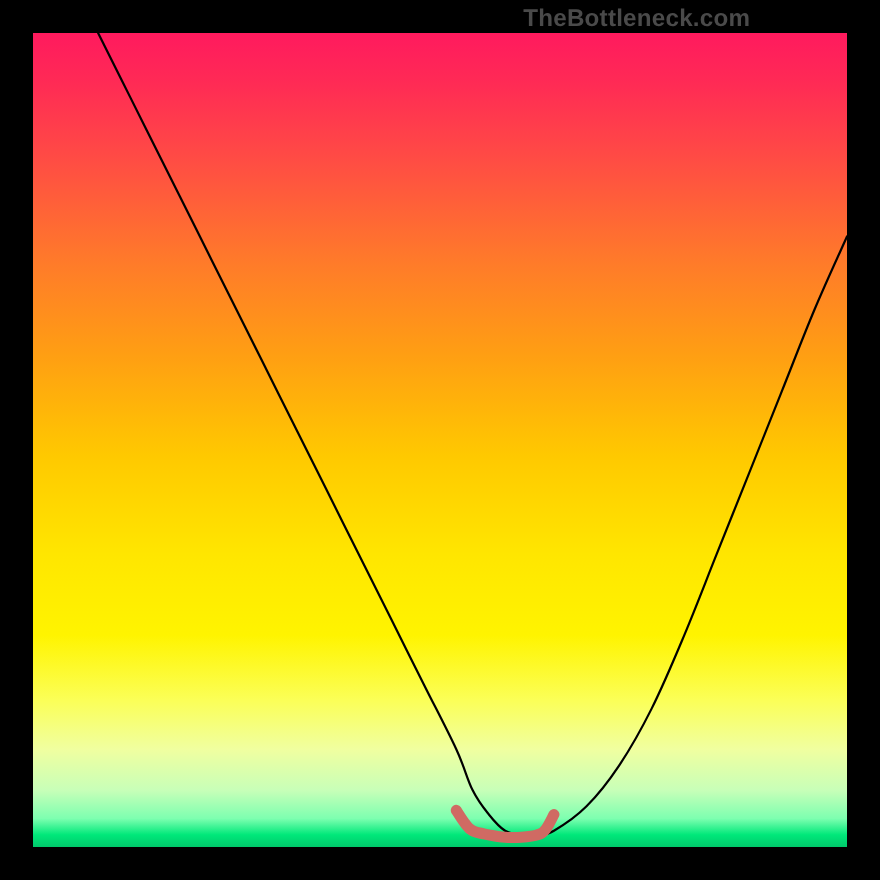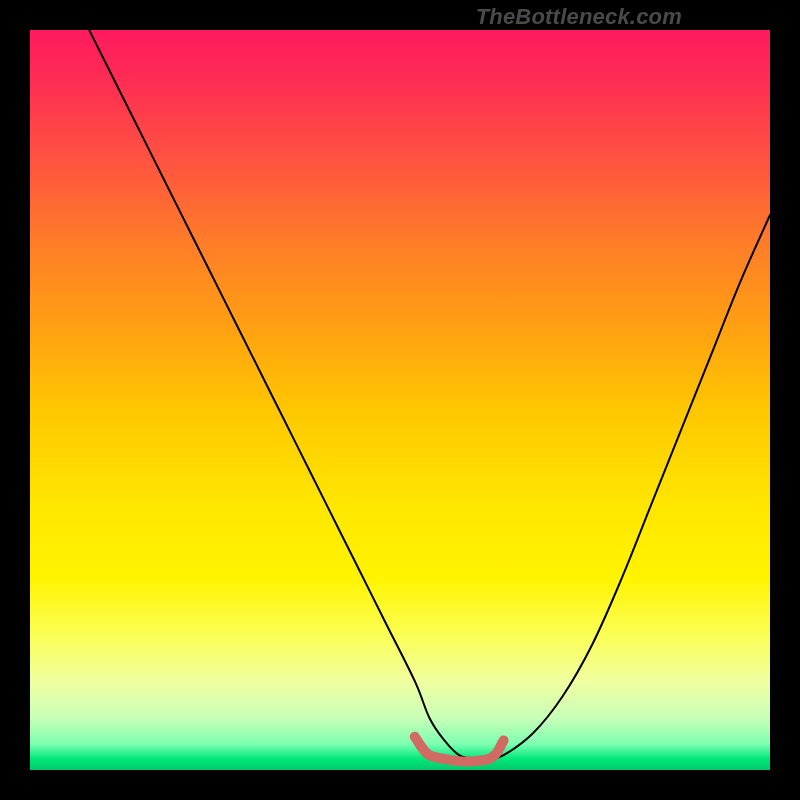--- a/index.html
+++ b/index.html
@@ -10,21 +10,20 @@
     overflow: hidden;
     background: #000;
     font-family: Arial, Helvetica, sans-serif;
   }
   .frame {
     position: absolute;
     top: 0; left: 0;
     width: 692px;
     height: 800px;
     background: #000;
-    font-style: italic;
   }
   .plot {
     position: absolute;
     top: 30px;
     left: 30px;
     width: 740px;
     height: 740px;
     overflow: hidden;
   }
   .gradient {

